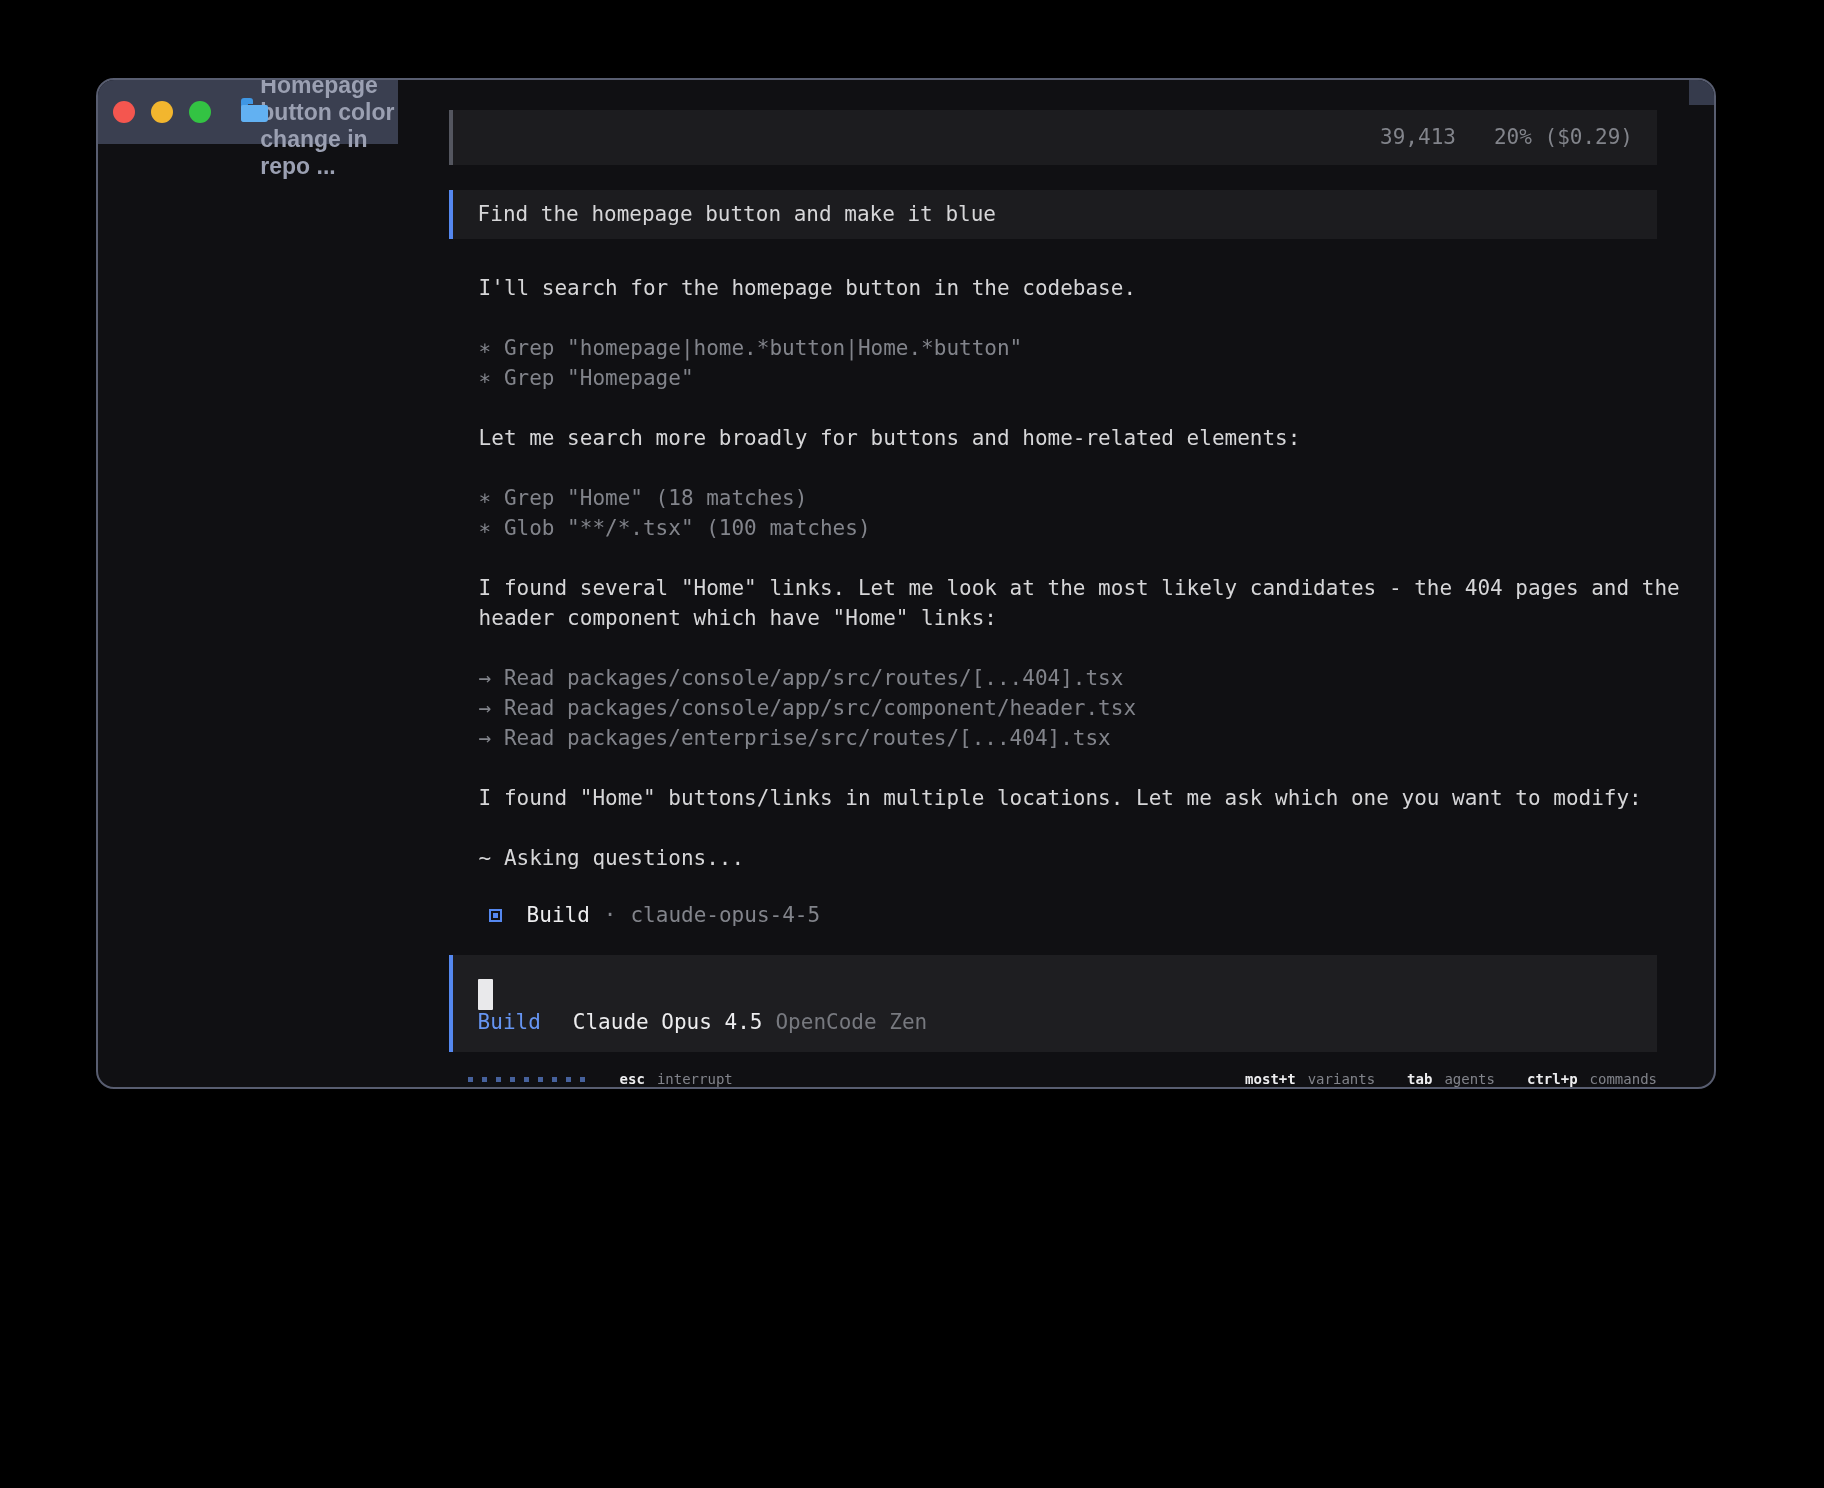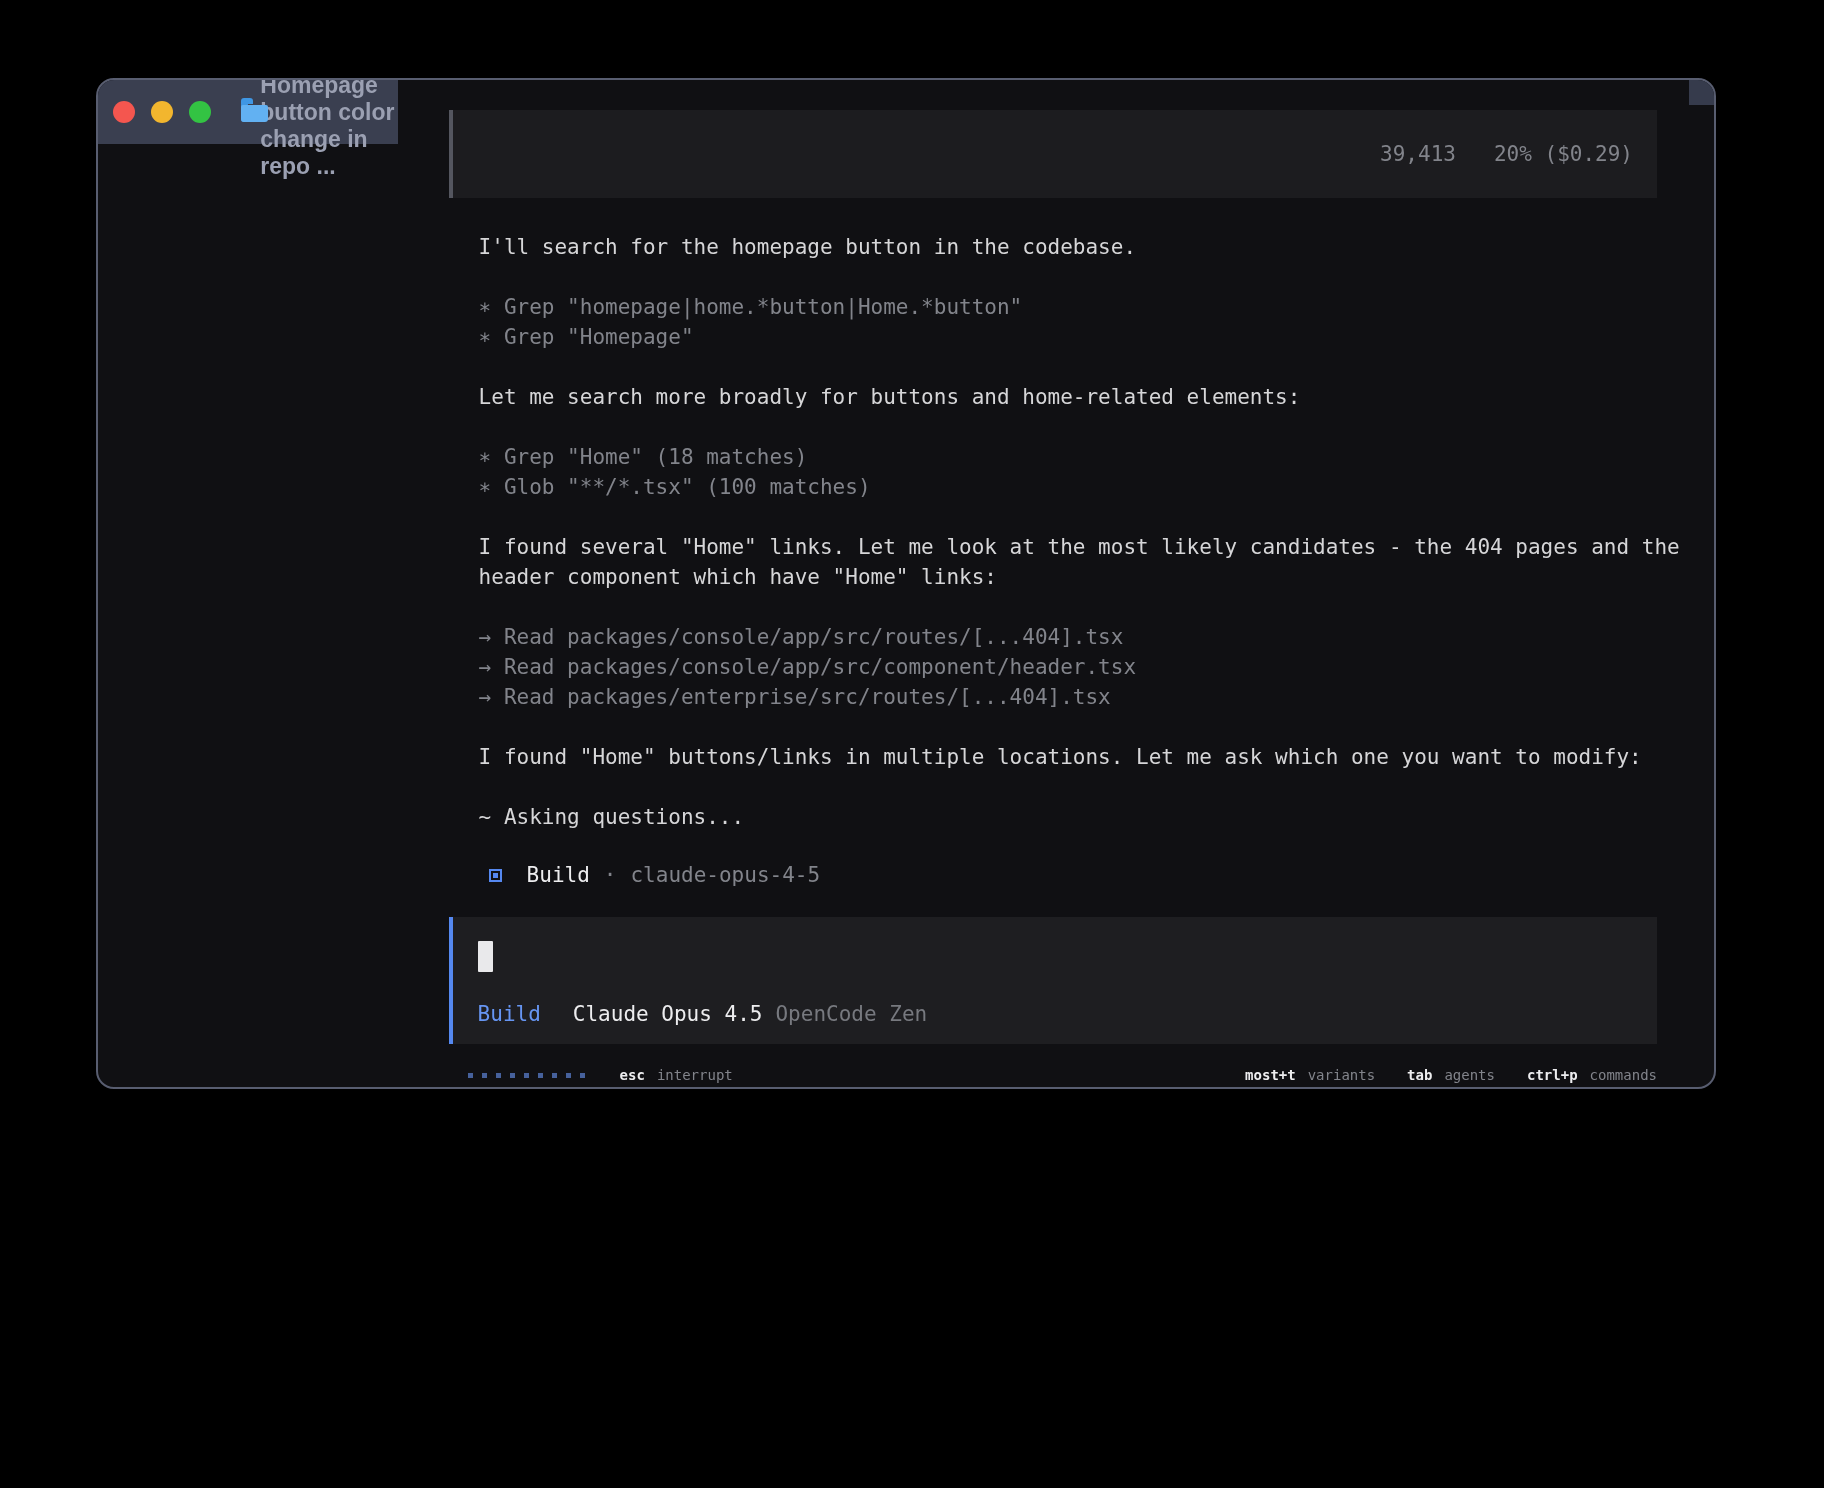--- a/index.html
+++ b/index.html
@@ -99,20 +99,23 @@
 
     <div class="content">
 
       <div class="panel session-header">
         <span class="session-stats">
           <span>39,413</span>
           <span>20% ($0.29)</span>
         </span>
       </div>
 
+      <div class="panel user-msg">
+        <span>Find the homepage button and make it blue</span>
+      </div>
 
       <div class="conversation">
           <div class="block text">
             <div class="line">I'll search for the homepage button in the codebase.</div>
           </div>
           <div class="block tool">
             <div class="line">∗ Grep "homepage|home.*button|Home.*button"</div>
             <div class="line">∗ Grep "Homepage"</div>
           </div>
           <div class="block text">

